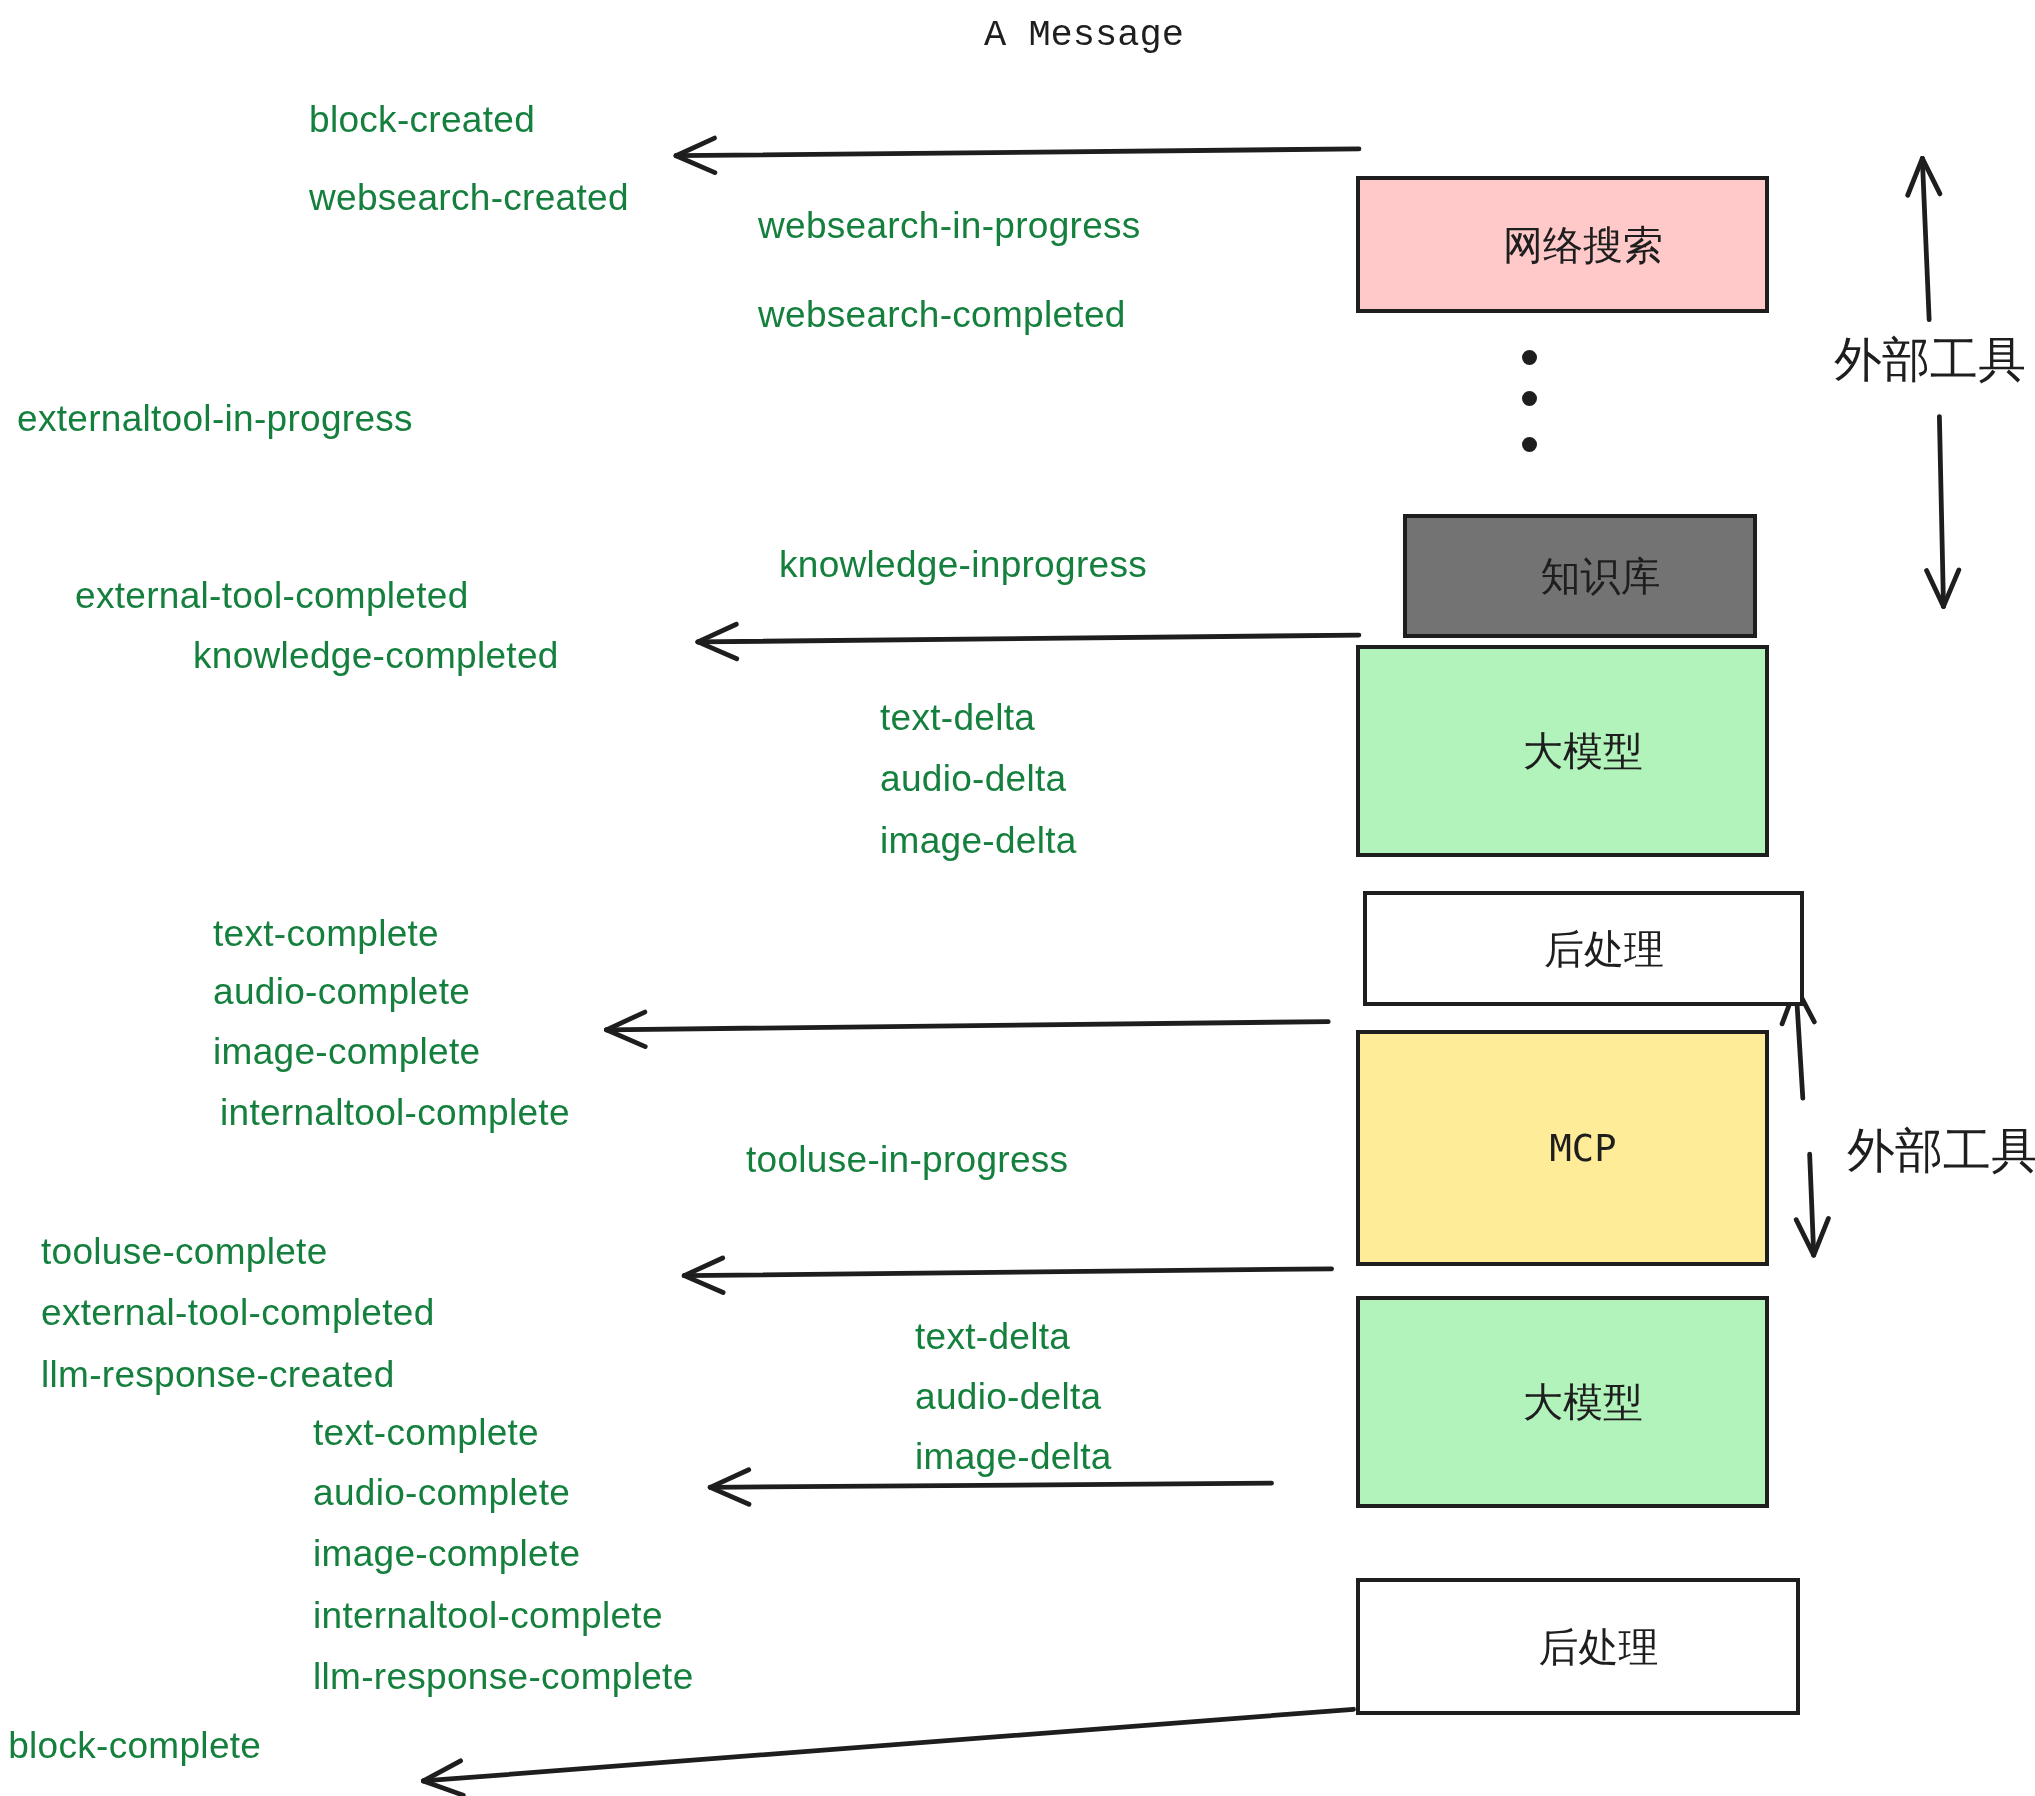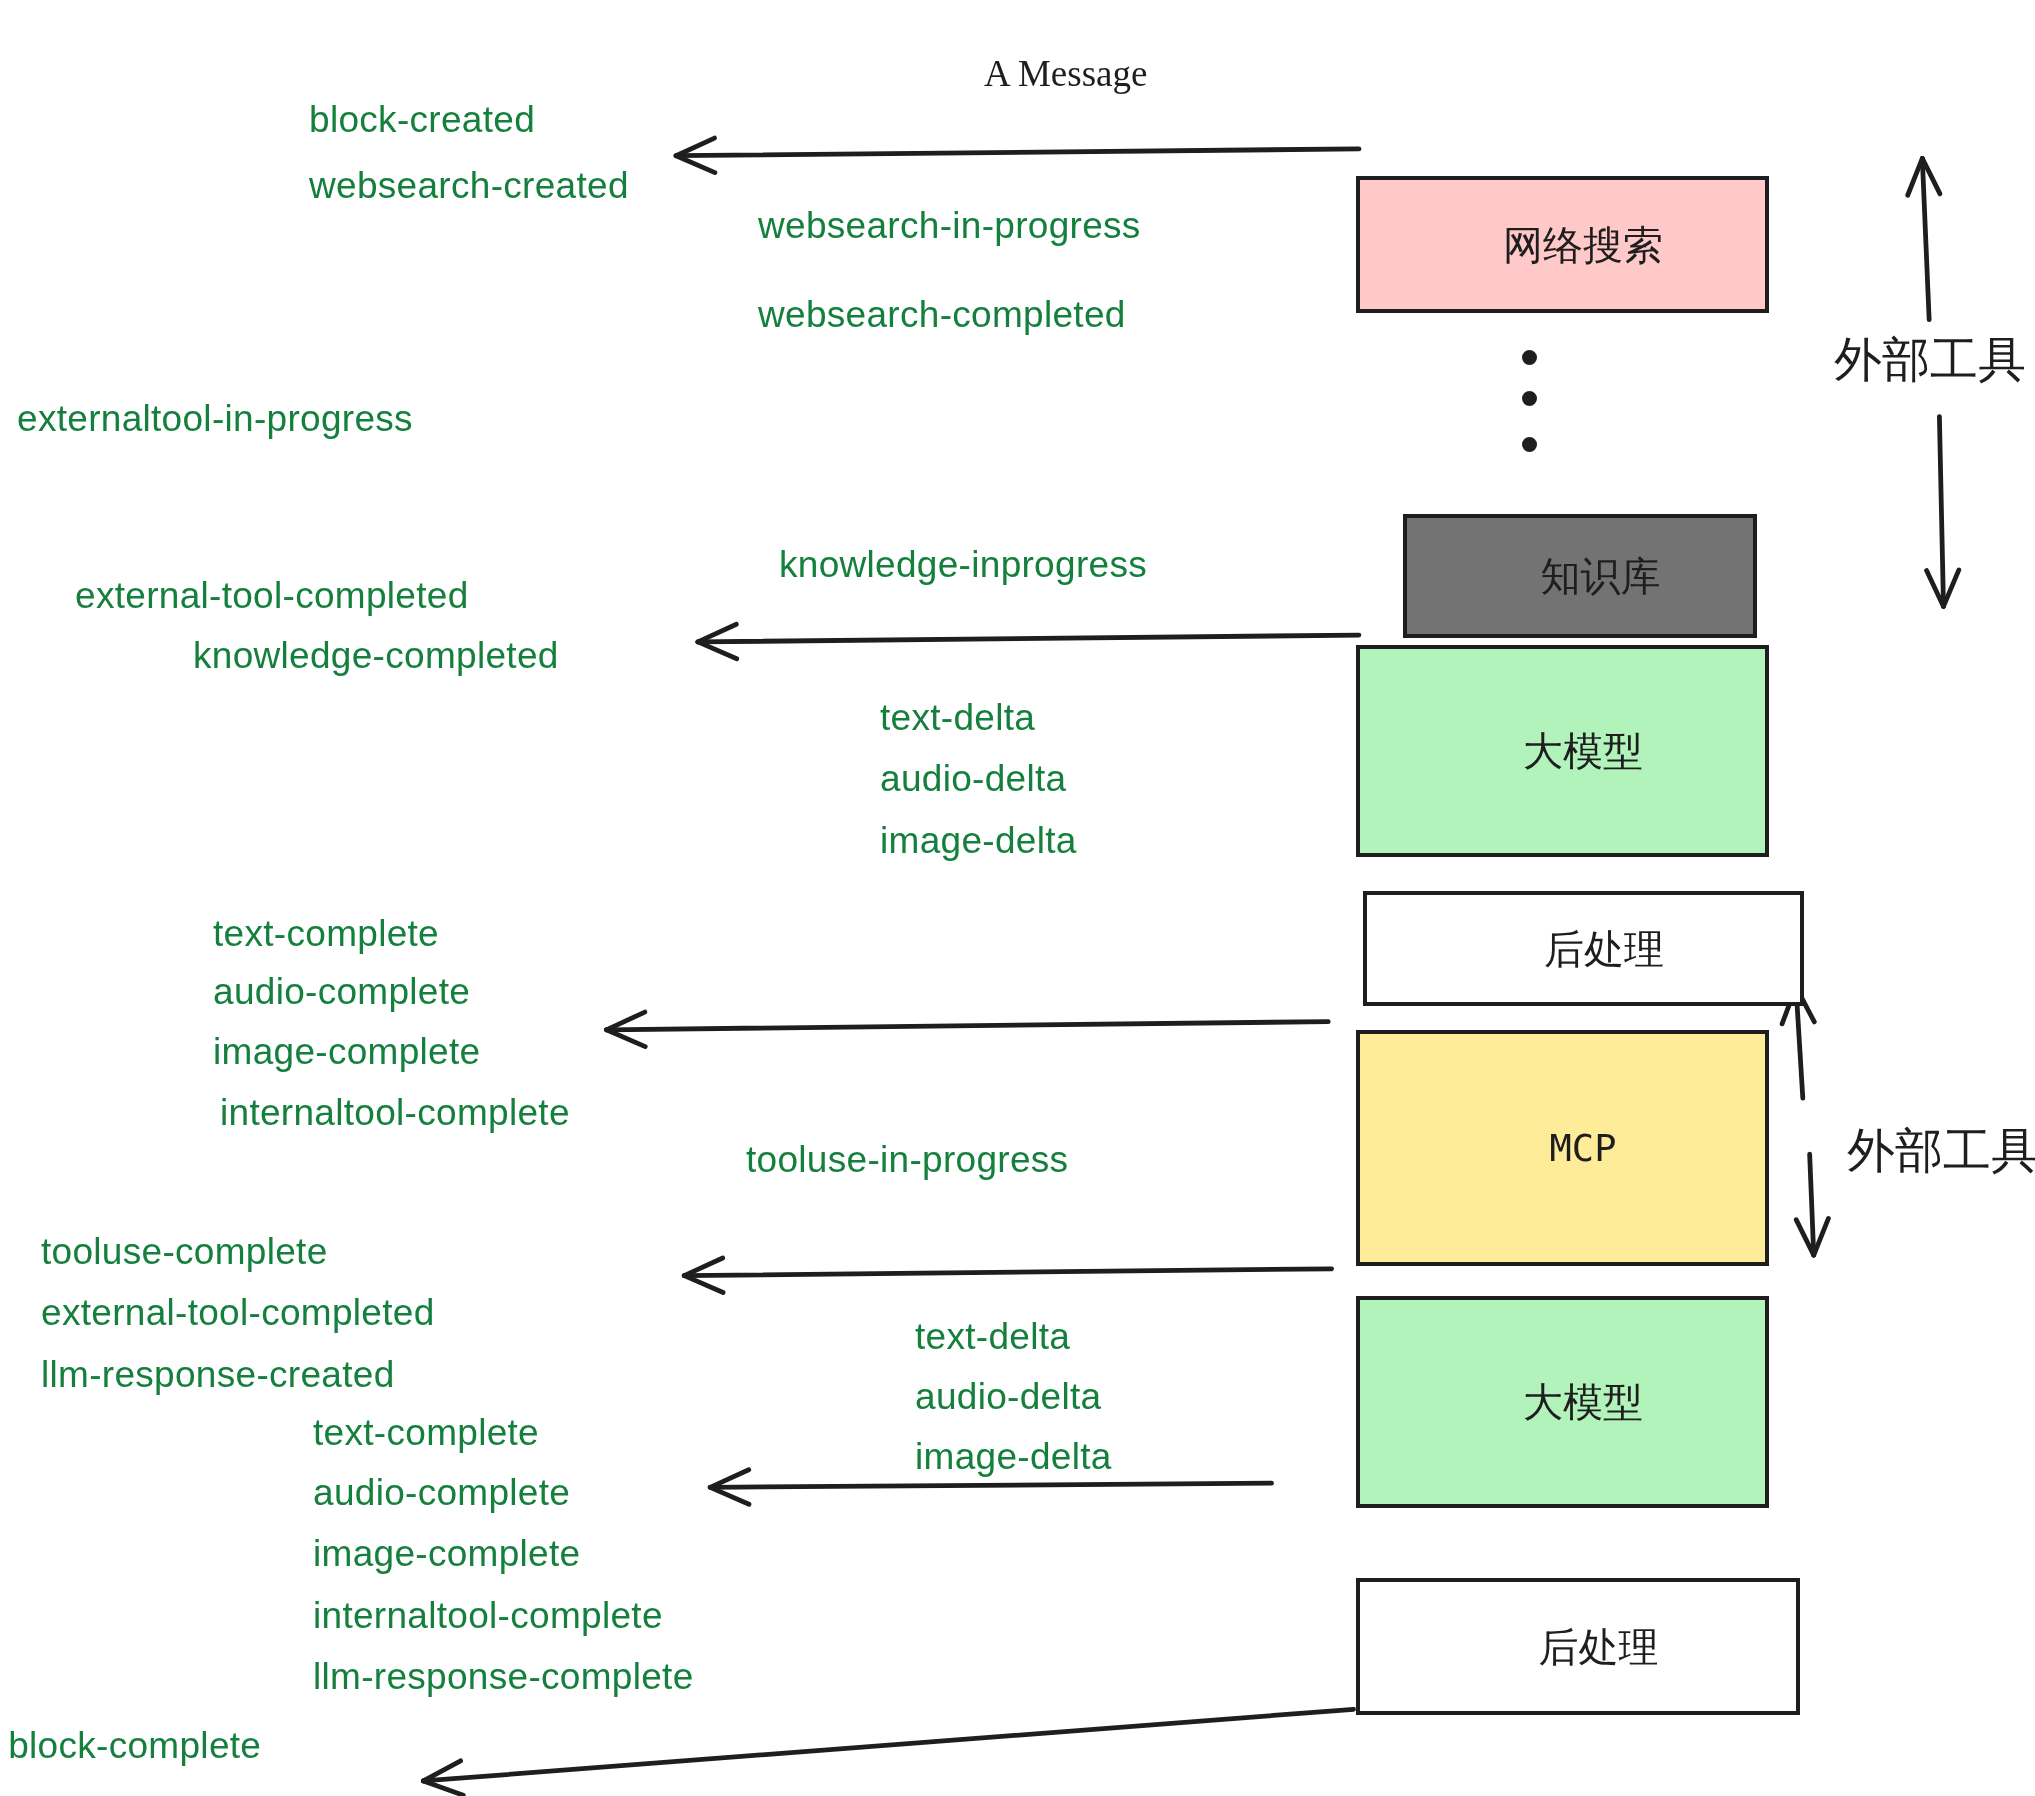--- a/index.html
+++ b/index.html
@@ -27,26 +27,25 @@
     position: absolute;
     font-family: Liberation Sans, sans-serif;
     font-size: 37px;
     letter-spacing: 0.3px;
     color: #15803d;
     white-space: nowrap;
     line-height: 1;
   }
   .title-label {
     position: absolute;
-    font-family: Liberation Serif, serif;
+    font-family: Liberation Mono, monospace;
     font-size: 37px;
     color: #1e1e1e;
     white-space: nowrap;
     line-height: 1;
-    margin-top: 38px;
   }
   .node-box {
     position: absolute;
     box-sizing: border-box;
     border: 4.1px solid #1e1e1e;
     display: flex;
     align-items: center;
     justify-content: center;
     padding-left: 41px;
   }
@@ -166,21 +165,21 @@
     </div>
 
   <div id="dots-container">
       <div class="dot" style="left: 1522px; top: 350px;"></div>
       <div class="dot" style="left: 1522px; top: 391px;"></div>
       <div class="dot" style="left: 1522px; top: 437px;"></div>
     </div>
 
   <div id="events-container">
       <div class="ev-label" style="left: 309px; top: 101px;">block-created</div>
-      <div class="ev-label" style="left: 309px; top: 167px;">websearch-created</div>
+      <div class="ev-label" style="left: 309px; top: 179px;">websearch-created</div>
       <div class="ev-label" style="left: 758px; top: 207px; text-align: right;">websearch-in-progress</div>
       <div class="ev-label" style="left: 758px; top: 296px;">websearch-completed</div>
       <div class="ev-label" style="left: 17px; top: 400px;">externaltool-in-progress</div>
       <div class="ev-label" style="left: 779px; top: 546px;">knowledge-inprogress</div>
       <div class="ev-label" style="left: 75px; top: 577px;">external-tool-completed</div>
       <div class="ev-label" style="left: 193px; top: 637px;">knowledge-completed</div>
       <div class="ev-label" style="left: 880px; top: 699px;">text-delta</div>
       <div class="ev-label" style="left: 880px; top: 760px;">audio-delta</div>
       <div class="ev-label" style="left: 880px; top: 822px;">image-delta</div>
       <div class="ev-label" style="left: 213px; top: 915px;">text-complete</div>

